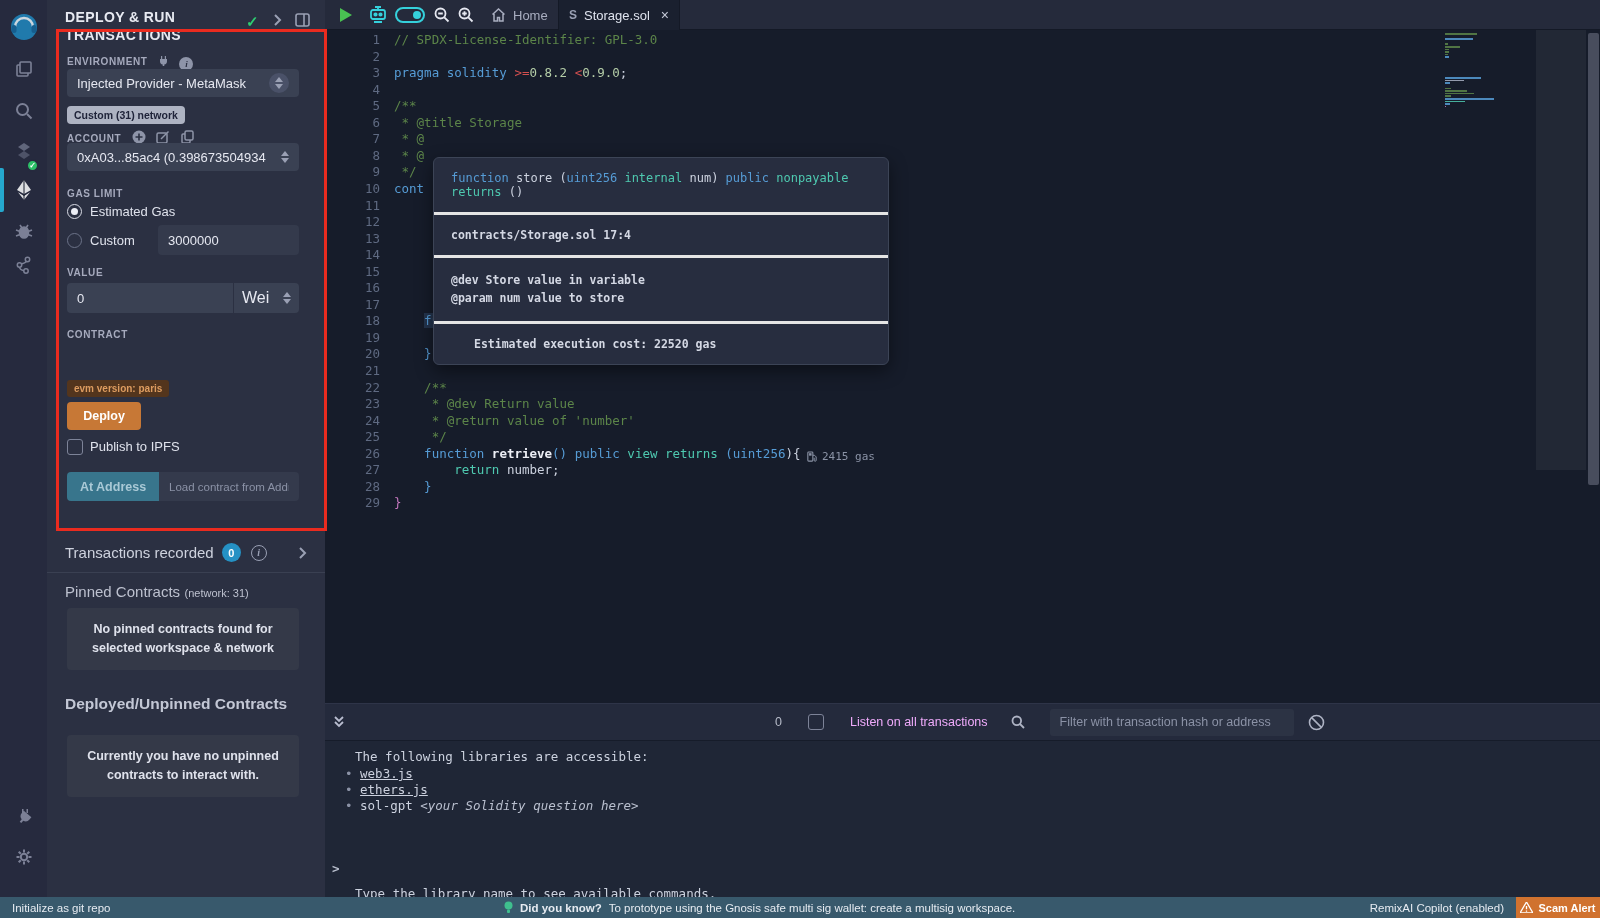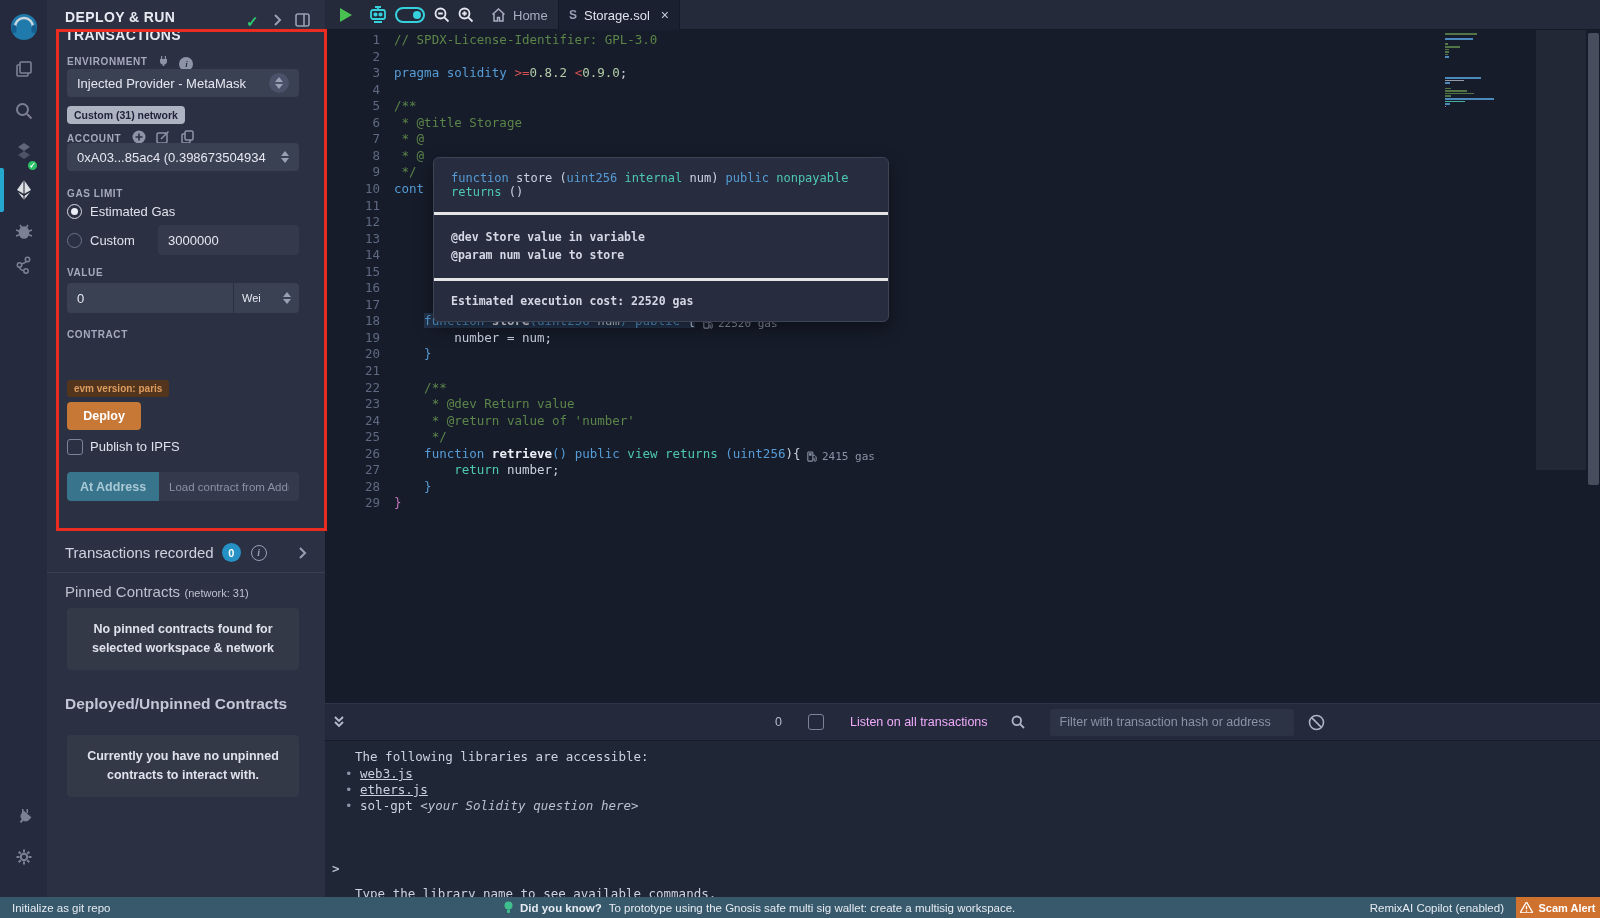--- a/index.html
+++ b/index.html
@@ -84,21 +84,21 @@
   .gas { position:absolute; color:#8b93a6; font-size:11px; display:inline-flex; align-items:center; gap:5px; top:3px; }
   #minimap { position:absolute; left:1120px; top:3px; width:90px; }
   .mm-bar { position:absolute; height:1.7px; opacity:.85; }
   #mm-viewport { position:absolute; left:1211px; top:0; width:50px; height:440px; background:rgba(255,255,255,.055); }
   #vscroll { position:absolute; left:1263px; top:3px; width:11px; height:452px; background:#484d5d; border-radius:2px; }
 
   
   #tooltip { position:absolute; left:108px; top:127px; width:456px; background:#272d3f; border:1px solid #3c4456;
     border-radius:6px; z-index:25; font-family:"DejaVu Sans Mono", monospace; box-shadow:0 6px 18px rgba(0,0,0,.45); }
   .tt-sec { padding:13px 17px; border-bottom:3px solid #e5e5e5; font-size:12px; color:#d8dce8; }
-  .tt-sec:last-child { border-bottom:none; }
+  .tt-sec:last-child { border-bottom:none;margin-left:23px; }
   .tt-loc, .tt-doc div, .tt-cost { font-weight:bold; font-size:11.5px; color:#d4d8e4; }
   .tt-doc div { line-height:1.6; }
 
   
   #terminal { position:absolute; left:0; top:703px; width:1275px; height:194px; background:#1f2636; border-top:1px solid #2e3448; }
   #term-head { position:absolute; left:0; top:0; width:1275px; height:37px; background:#242a3c; border-bottom:1px solid #161c2a;
     display:flex; align-items:center; }
   #term-count { margin-left:430px; color:#b6bbc9; font-size:12.5px; }
   #listen-chk { width:16px; height:16px; border:1.5px solid #7d8398; border-radius:3px; margin-left:26px; }
   #listen-lbl { margin-left:26px; color:#f0abfc; font-size:12.5px; }
@@ -257,21 +257,21 @@
   <span class="radio on" style="top:204px"></span>
   <span class="rlbl" style="top:204px">Estimated Gas</span>
   <span class="radio" style="top:233px"></span>
   <span class="rlbl" style="top:233px">Custom</span>
   <input class="txt abs" style="left: 111px; top: 225px; width: 141px; height: 30px;" value="3000000">
 
   <span class="lbl abs" style="left:20px;top:267px">VALUE</span>
   <div class="abs" style="left:20px;top:283px;width:232px;height:30px;background:#3a4153;border-radius:4px;display:flex;align-items:center">
     <input class="txt" style="width: 166px; height: 30px; background: transparent;" value="0">
     <div style="width:1px;height:30px;background:#2b3042"></div>
-    <div style="flex:1;display:flex;align-items:center;padding:0 8px;color:#e6e8f1;font-size:11px;cursor:pointer">
+    <div style="flex:1;display:flex;align-items:center;padding:0 8px;color:#e6e8f1;font-size:16px;cursor:pointer">
       <span>Wei</span>
       <span class="stepper" style="margin-left:auto">
           <i class="up"></i>
           <i class="dn"></i>
         </span>
     </div>
   </div>
 
   <span class="lbl abs" style="left:20px;top:329px">CONTRACT</span>
   <div class="evm-badge">evm version: paris</div>
@@ -415,20 +415,21 @@
         <div class="mm-bar" style="top: 65px; left: 0px; width: 48.6px; background: rgb(86, 156, 214);"></div>
         <div class="mm-bar" style="top: 67.6px; left: 0px; width: 19.8px; background: rgb(78, 201, 176);"></div>
         <div class="mm-bar" style="top: 70.2px; left: 0px; width: 4.5px; background: rgb(86, 156, 214);"></div>
         <div class="mm-bar" style="top: 72.8px; left: 0px; width: 0.9px; background: rgb(198, 120, 192);"></div>
       </div>
     <div id="mm-viewport"></div>
     <div id="vscroll"></div>
 
     <div id="tooltip">
       <div class="tt-sec"><span class="tk-kw">function</span><span class="tk-pl"> </span><span class="tk-pl">store</span><span class="tk-pl"> (</span><span class="tk-kw">uint256</span><span class="tk-pl"> </span><span class="tk-tg">internal</span><span class="tk-pl"> </span><span class="tk-pl">num</span><span class="tk-pl">)</span><span class="tk-pl"> </span><span class="tk-kw">public</span><span class="tk-pl"> </span><span class="tk-tg">nonpayable</span><span class="tk-pl"> </span><span class="tk-tg">returns</span><span class="tk-pl"> ()</span></div>
+      <div class="tt-sec tt-loc">contracts/Storage.sol 17:4</div>
       <div class="tt-sec tt-doc">
           <div>@dev Store value in variable</div>
           <div>@param num value to store</div>
         </div>
       <div class="tt-sec tt-cost">Estimated execution cost: 22520 gas</div>
     </div>
   </div>
 
   <div id="terminal">
     <div id="term-head">

